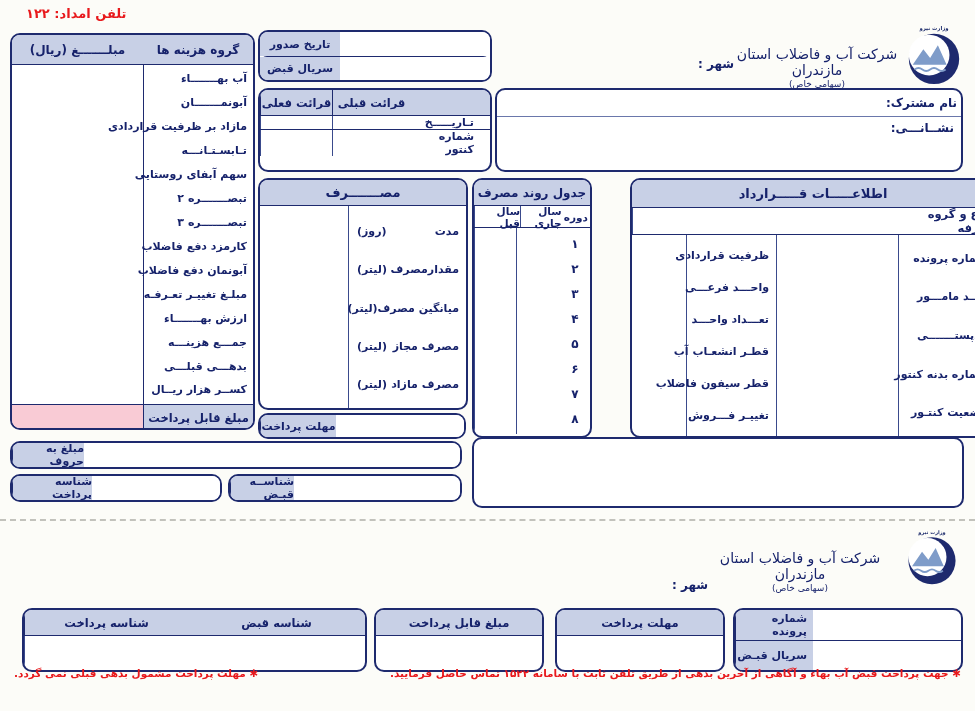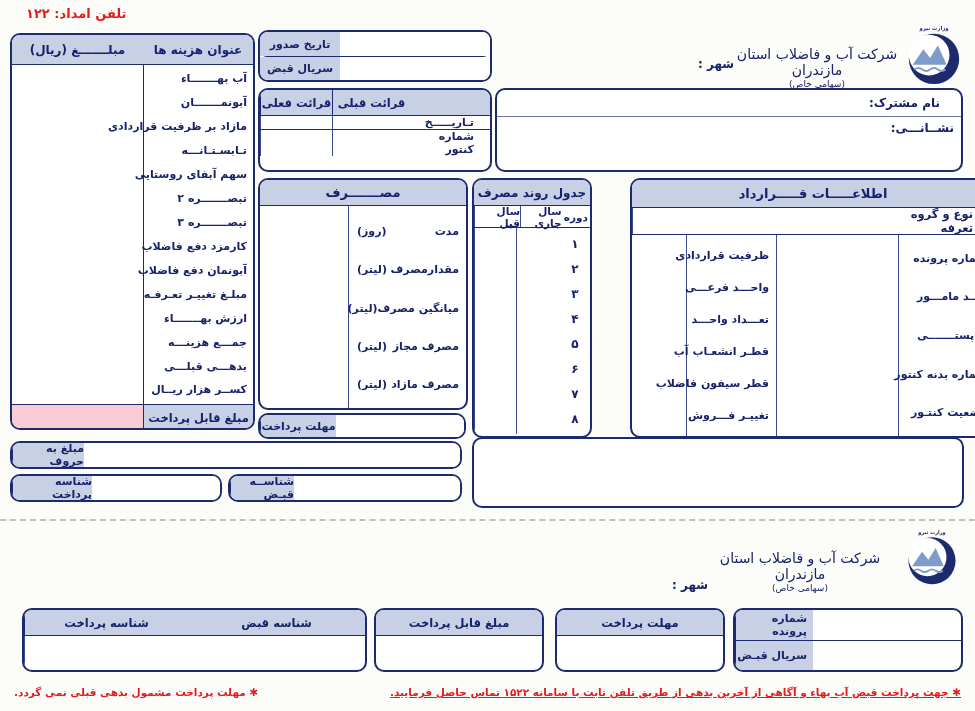--- a/index.html
+++ b/index.html
@@ -10,21 +10,21 @@
   .box { position:absolute; border:2px solid #1e2a6e; border-radius:10px; overflow:hidden; background:#fff; }
   .hdr { display:flex; align-items:center; justify-content:center; font-weight:bold;
          font-size:13px; background:#c8d0e6; border-bottom:1.5px solid #1e2a6e; }
   .vdiv { border-left:1.5px solid #1e2a6e; }
   .thinvdiv { border-left:1px solid #3a4a8c; }
   .lbl { font-weight:bold; font-size:11.5px; color:#16226b; }
   .red { color:#e8191c; font-weight:bold; }
   .flexrow { display:flex; }
   .flexcol { display:flex; flex-direction:column; }
   .cell-c { display:flex; align-items:center; justify-content:center; }
-  .cell-r { display:flex; align-items:center; padding-right:21px; }
+  .cell-r { display:flex; align-items:center; padding-right:4px; }
   .fill { flex:1 1 auto; }
 
   
   .cost-header { height:30px; display:flex; background:#c8d0e6; border-bottom:1.5px solid #1e2a6e; }
   .cost-header .c-title { width:110px; }
   .cost-header .c-amount { flex:1; border-left:0; }
   .cost-header > div { display:flex; align-items:center; justify-content:center; font-weight:bold; font-size:12px; }
   .cost-body { display:flex; height:339px; }
   .cost-labels { width:110px; display:flex; flex-direction:column; border-left:1.5px solid #1e2a6e; padding:2px 0; }
   .cost-item { flex:1; display:flex; align-items:center; padding-right:6px; font-weight:bold; font-size:11px; white-space:nowrap; }
@@ -56,21 +56,21 @@
 
   .c-labelcol { display:flex; flex-direction:column; padding:4px 0; }
   .c-labelcol > div { flex:1; display:flex; align-items:center; padding-right:7px; font-weight:bold;
                       font-size:11px; white-space:nowrap; }
 
   .stub-head { height:26px; background:#c8d0e6; border-bottom:1.5px solid #1e2a6e; display:flex;
                align-items:center; justify-content:center; font-weight:bold; font-size:11.5px; }
   .fs-label { width:78px; background:#c8d0e6; border-left:1.5px solid #1e2a6e; display:flex;
               align-items:center; padding-right:6px; font-weight:bold; font-size:11px; }
 
-  .footnote { position:absolute; top:686px; font-size:10.5px; font-weight:bold; color:#e8191c; white-space:nowrap; }
+  .footnote { position:absolute; top:667px; font-size:10.5px; font-weight:bold; color:#e8191c; white-space:nowrap; }
   .perforation { position:absolute; left:0; top:519px; width:975px; border-top:2px dashed #c2c2bc; }
   .co-name { position:absolute; text-align:center; font-weight:normal; }
   .co-name .n1 { font-size:14px; }
   .co-name .n2 { font-size:9px; margin-top:1px; }
   .city { position:absolute; font-weight:bold; font-size:12px; }
 </style>
 </head>
 <body>
 
 <div class="sheet">
@@ -125,21 +125,21 @@
     </div>
     <div class="read-row">
       <div class="rr-label">شماره کنتور</div>
       <div class="thinvdiv" style="width:78px;"></div>
       <div class="fill thinvdiv"></div>
     </div>
   </div>
 
   <div class="box" style="left:10px;top:33px;width:245px;height:397px;">
     <div class="cost-header">
-      <div class="c-title">عنوان هزینه ها</div>
+      <div class="c-title">گروه هزینه ها</div>
       <div class="c-amount vdiv">مبلـــــــغ (ریال)</div>
     </div>
     <div class="cost-body">
       <div class="cost-labels">
         <div class="cost-item">آب بهـــــــاء</div>
         <div class="cost-item">آبونمـــــــان</div>
         <div class="cost-item">مازاد بر ظرفیت قراردادی</div>
         <div class="cost-item">تـابسـتـانـــه</div>
         <div class="cost-item">سهم آبفای روستایی</div>
         <div class="cost-item">تبصـــــــره ۲</div>
@@ -302,16 +302,16 @@
     <div class="flexrow" style="height:26px;background:#c8d0e6;border-bottom:1.5px solid #1e2a6e;font-weight:bold;font-size:11.5px;">
       <div class="cell-c" style="width:177px;">شناسه قبض</div>
       <div class="cell-c fill vdiv">شناسه پرداخت</div>
     </div>
     <div class="flexrow" style="height:36px;">
       <div style="width:177px;"></div>
       <div class="fill thinvdiv"></div>
     </div>
   </div>
 
-  <div class="footnote" style="right:14px;text-decoration:underline;">✱ جهت پرداخت قبض آب بهاء و آگاهی از آخرین بدهی از طریق تلفن ثابت با سامانه ۱۵۲۲ تماس حاصل فرمایید.</div>
+  <div class="footnote" style="right:14px;">✱ جهت پرداخت قبض آب بهاء و آگاهی از آخرین بدهی از طریق تلفن ثابت با سامانه ۱۵۲۲ تماس حاصل فرمایید.</div>
   <div class="footnote" style="left:14px;">✱ مهلت پرداخت مشمول بدهی قبلی نمی گردد.</div>
 
 </div>
 
 </body></html>

